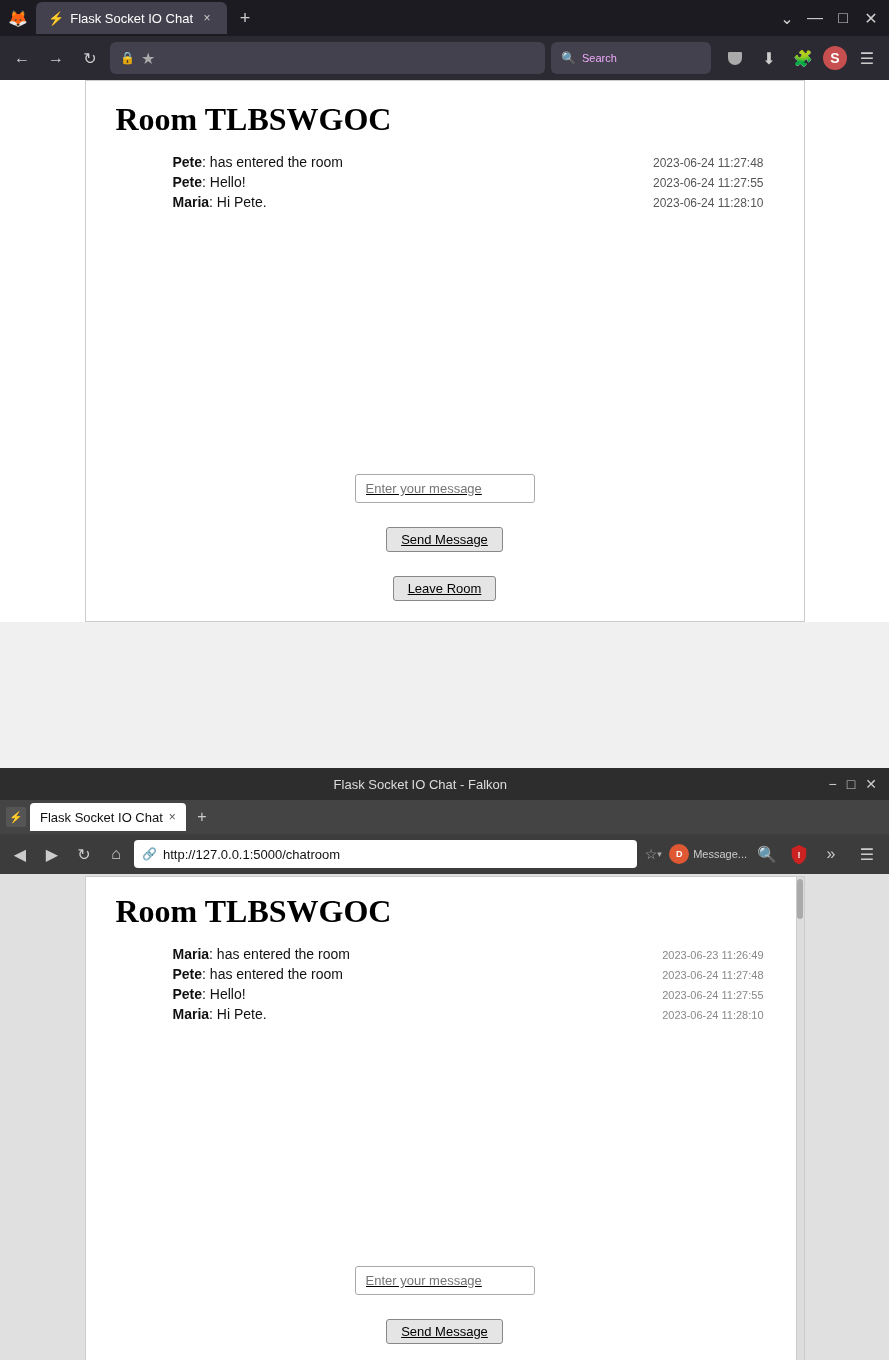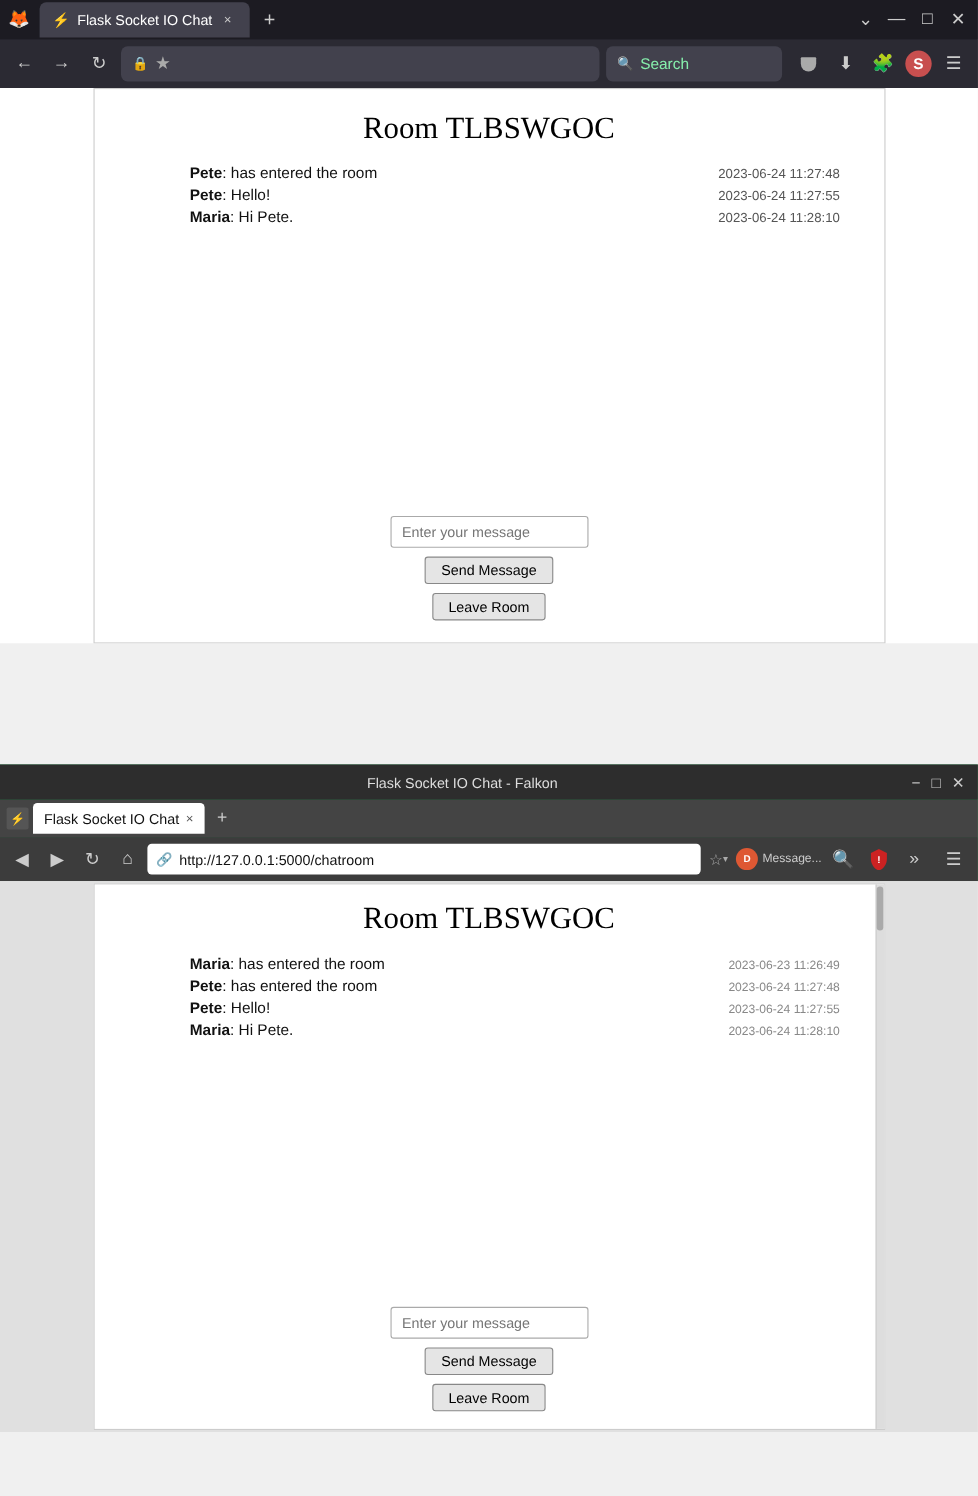--- a/index.html
+++ b/index.html
@@ -147,22 +147,22 @@
       width: 160px;
       gap: 6px;
     }
 
     .search-bar-container .search-icon-ff {
       color: #aaa;
       font-size: 12px;
     }
 
     .search-bar-text {
-      color: #86efac;
-      font-size: 14px;
+      color: #f0abfc;
+      font-size: 11px;
     }
 
     .toolbar-icons {
       display: flex;
       align-items: center;
       gap: 6px;
       margin-left: 4px;
     }
 
     .toolbar-icon {
@@ -185,23 +185,23 @@
     }
 
     .chat-container {
       background: #fff;
       border: 1px solid #ccc;
       margin: 0 auto;
       padding: 20px;
     }
 
     .chat-room-title {
-      text-align: center;
-      font-size: 28px;
-      font-weight: normal;
+      text-align: left;
+      font-size: 32px;
+      font-weight: bold;
       margin-bottom: 16px;
       font-family: Georgia, serif;
     }
 
     .chat-messages {
       min-height: 300px;
       padding: 0 10px 10px;
       position: relative;
     }
 
@@ -226,22 +226,23 @@
       font-size: 12px;
       color: #555;
       white-space: nowrap;
       margin-left: 16px;
     }
 
     .chat-input-section {
       display: flex;
       flex-direction: column;
       align-items: center;
-      gap: 8px;
+      gap: 24px;
       margin-top: 20px;
+      text-decoration: underline;
     }
 
     .chat-input {
       width: 180px;
       padding: 6px 10px;
       font-size: 13px;
       border: 1px solid #aaa;
       border-radius: 3px;
       color: #aaa;
     }
@@ -256,22 +257,23 @@
     }
 
     
     .body-gap {
       background: #f0f0f0;
       height: 110px;
     }
 
     
     .browser-falkon {
-      background: #15803d;
+      background: #f0abfc;
       width: 100%;
+      margin-top: 36px;
     }
 
     .falkon-title-bar {
       background: #2d2d2d;
       display: flex;
       align-items: center;
       justify-content: space-between;
       height: 32px;
       padding: 0 12px;
       color: #ddd;

